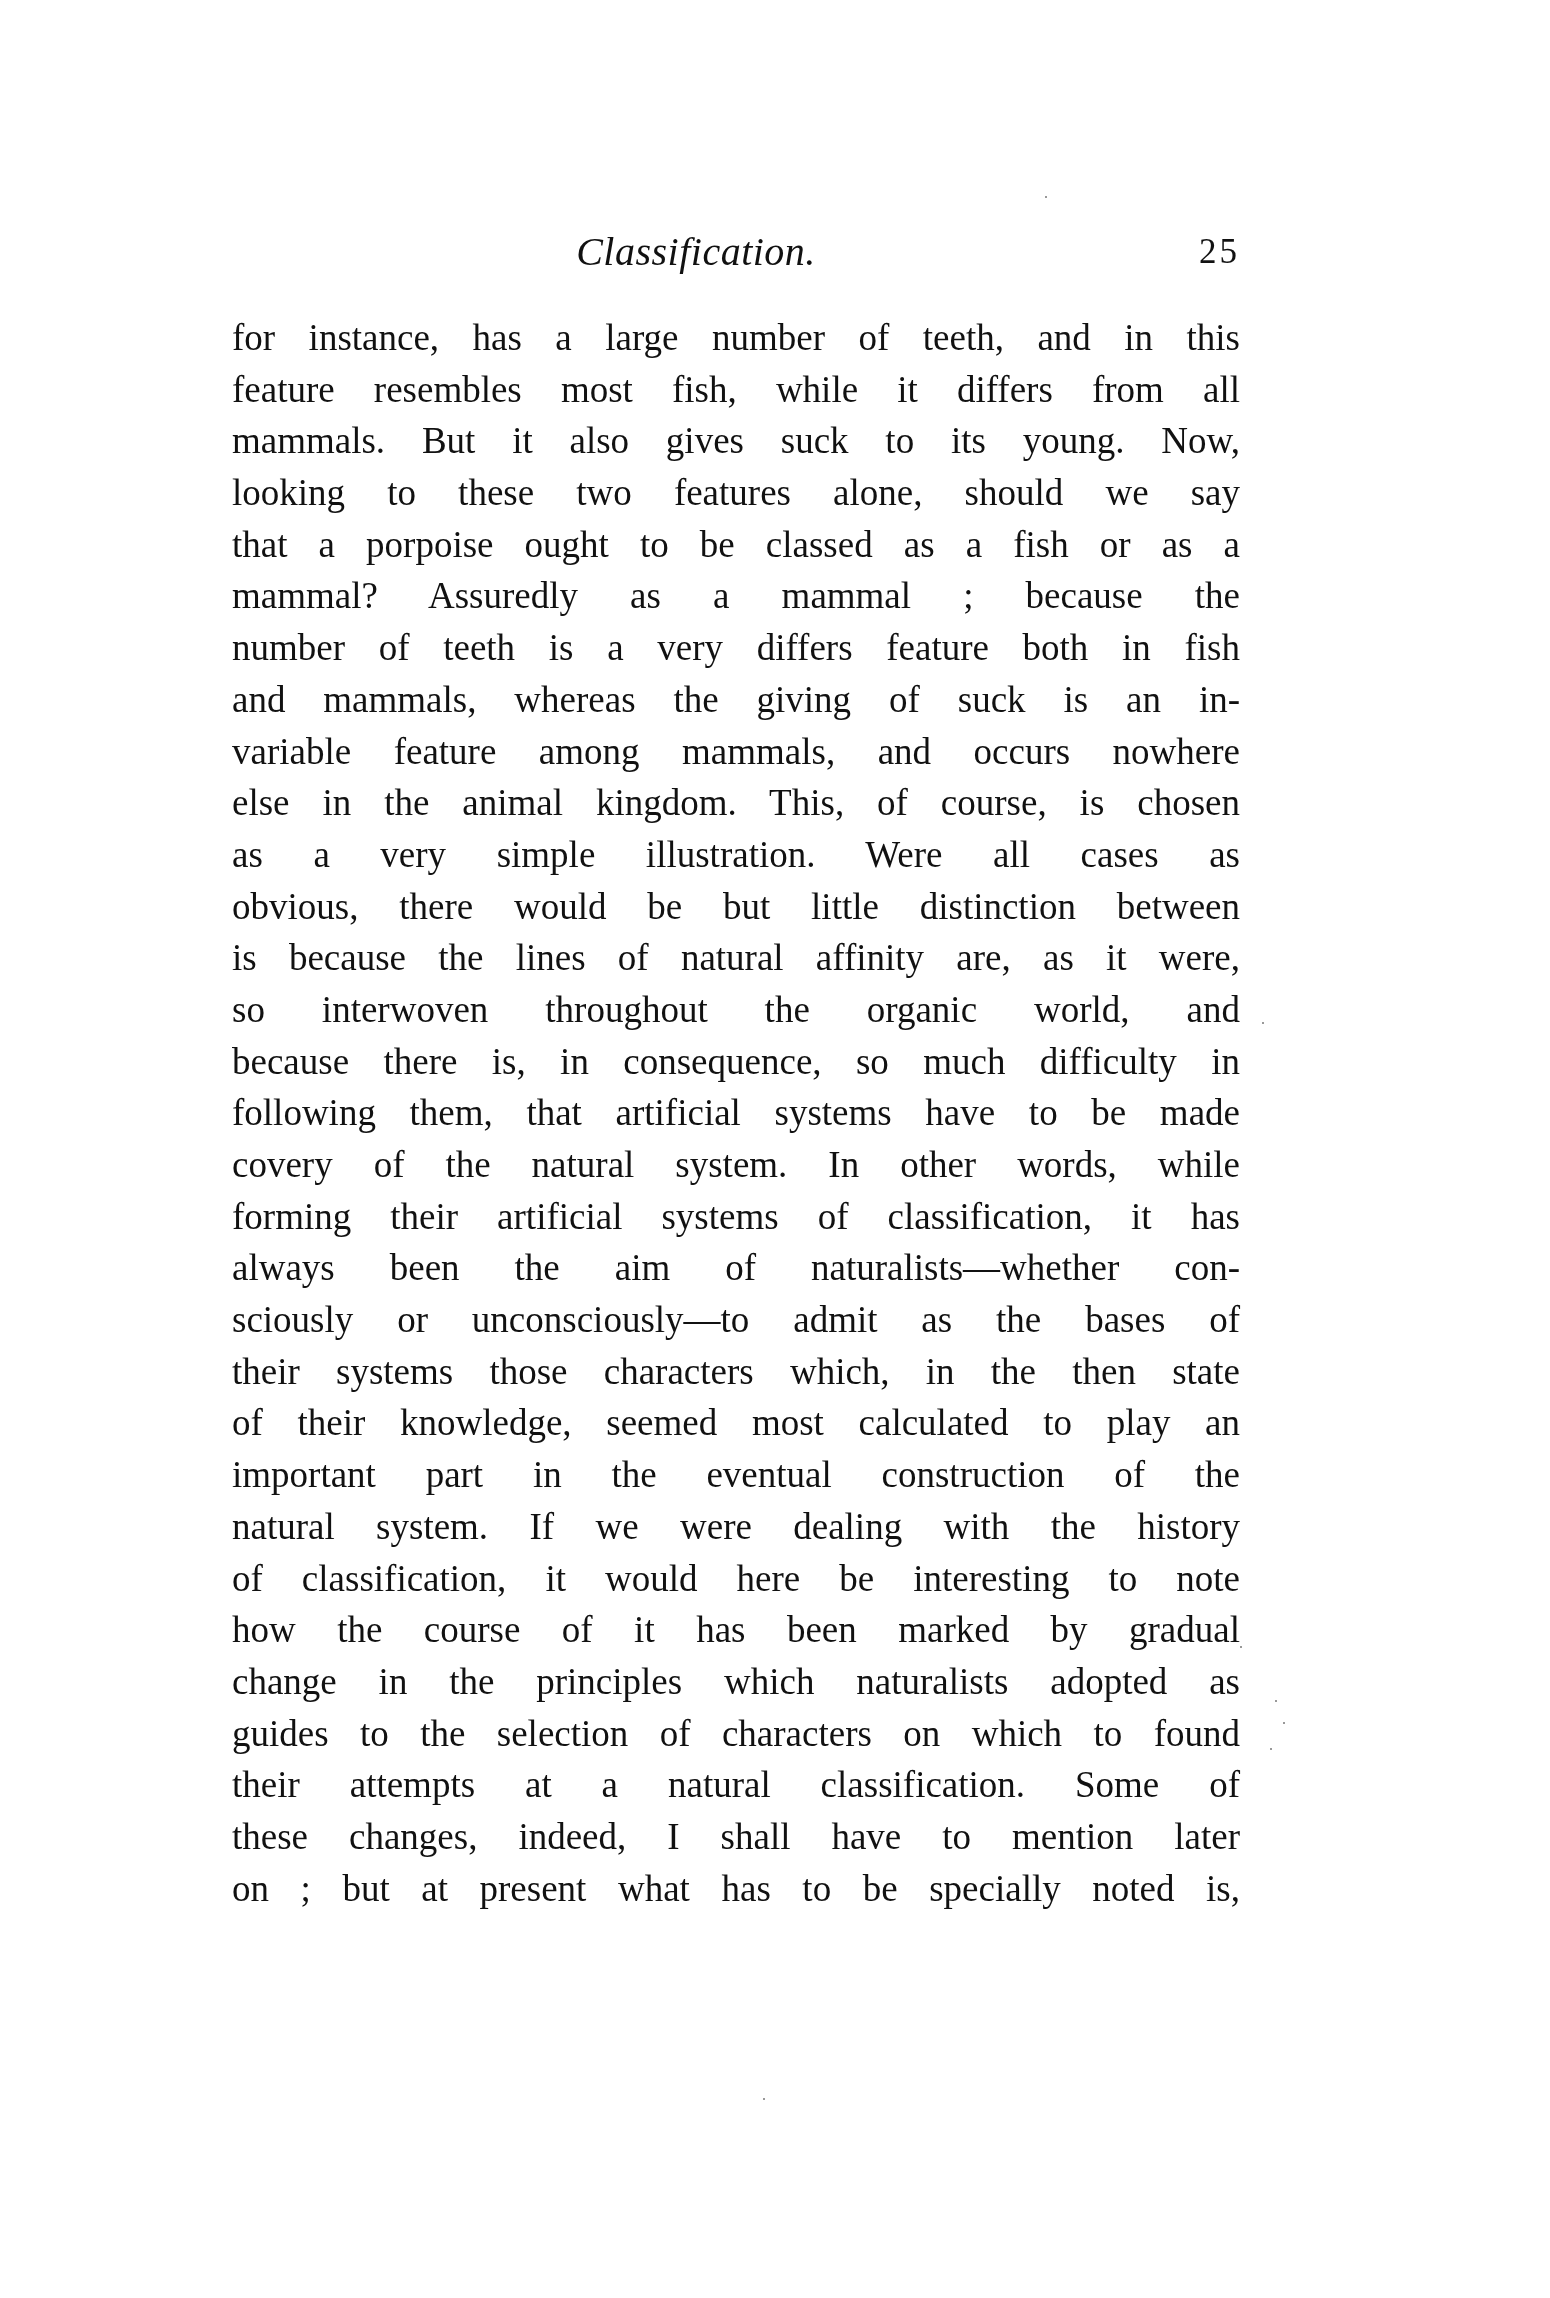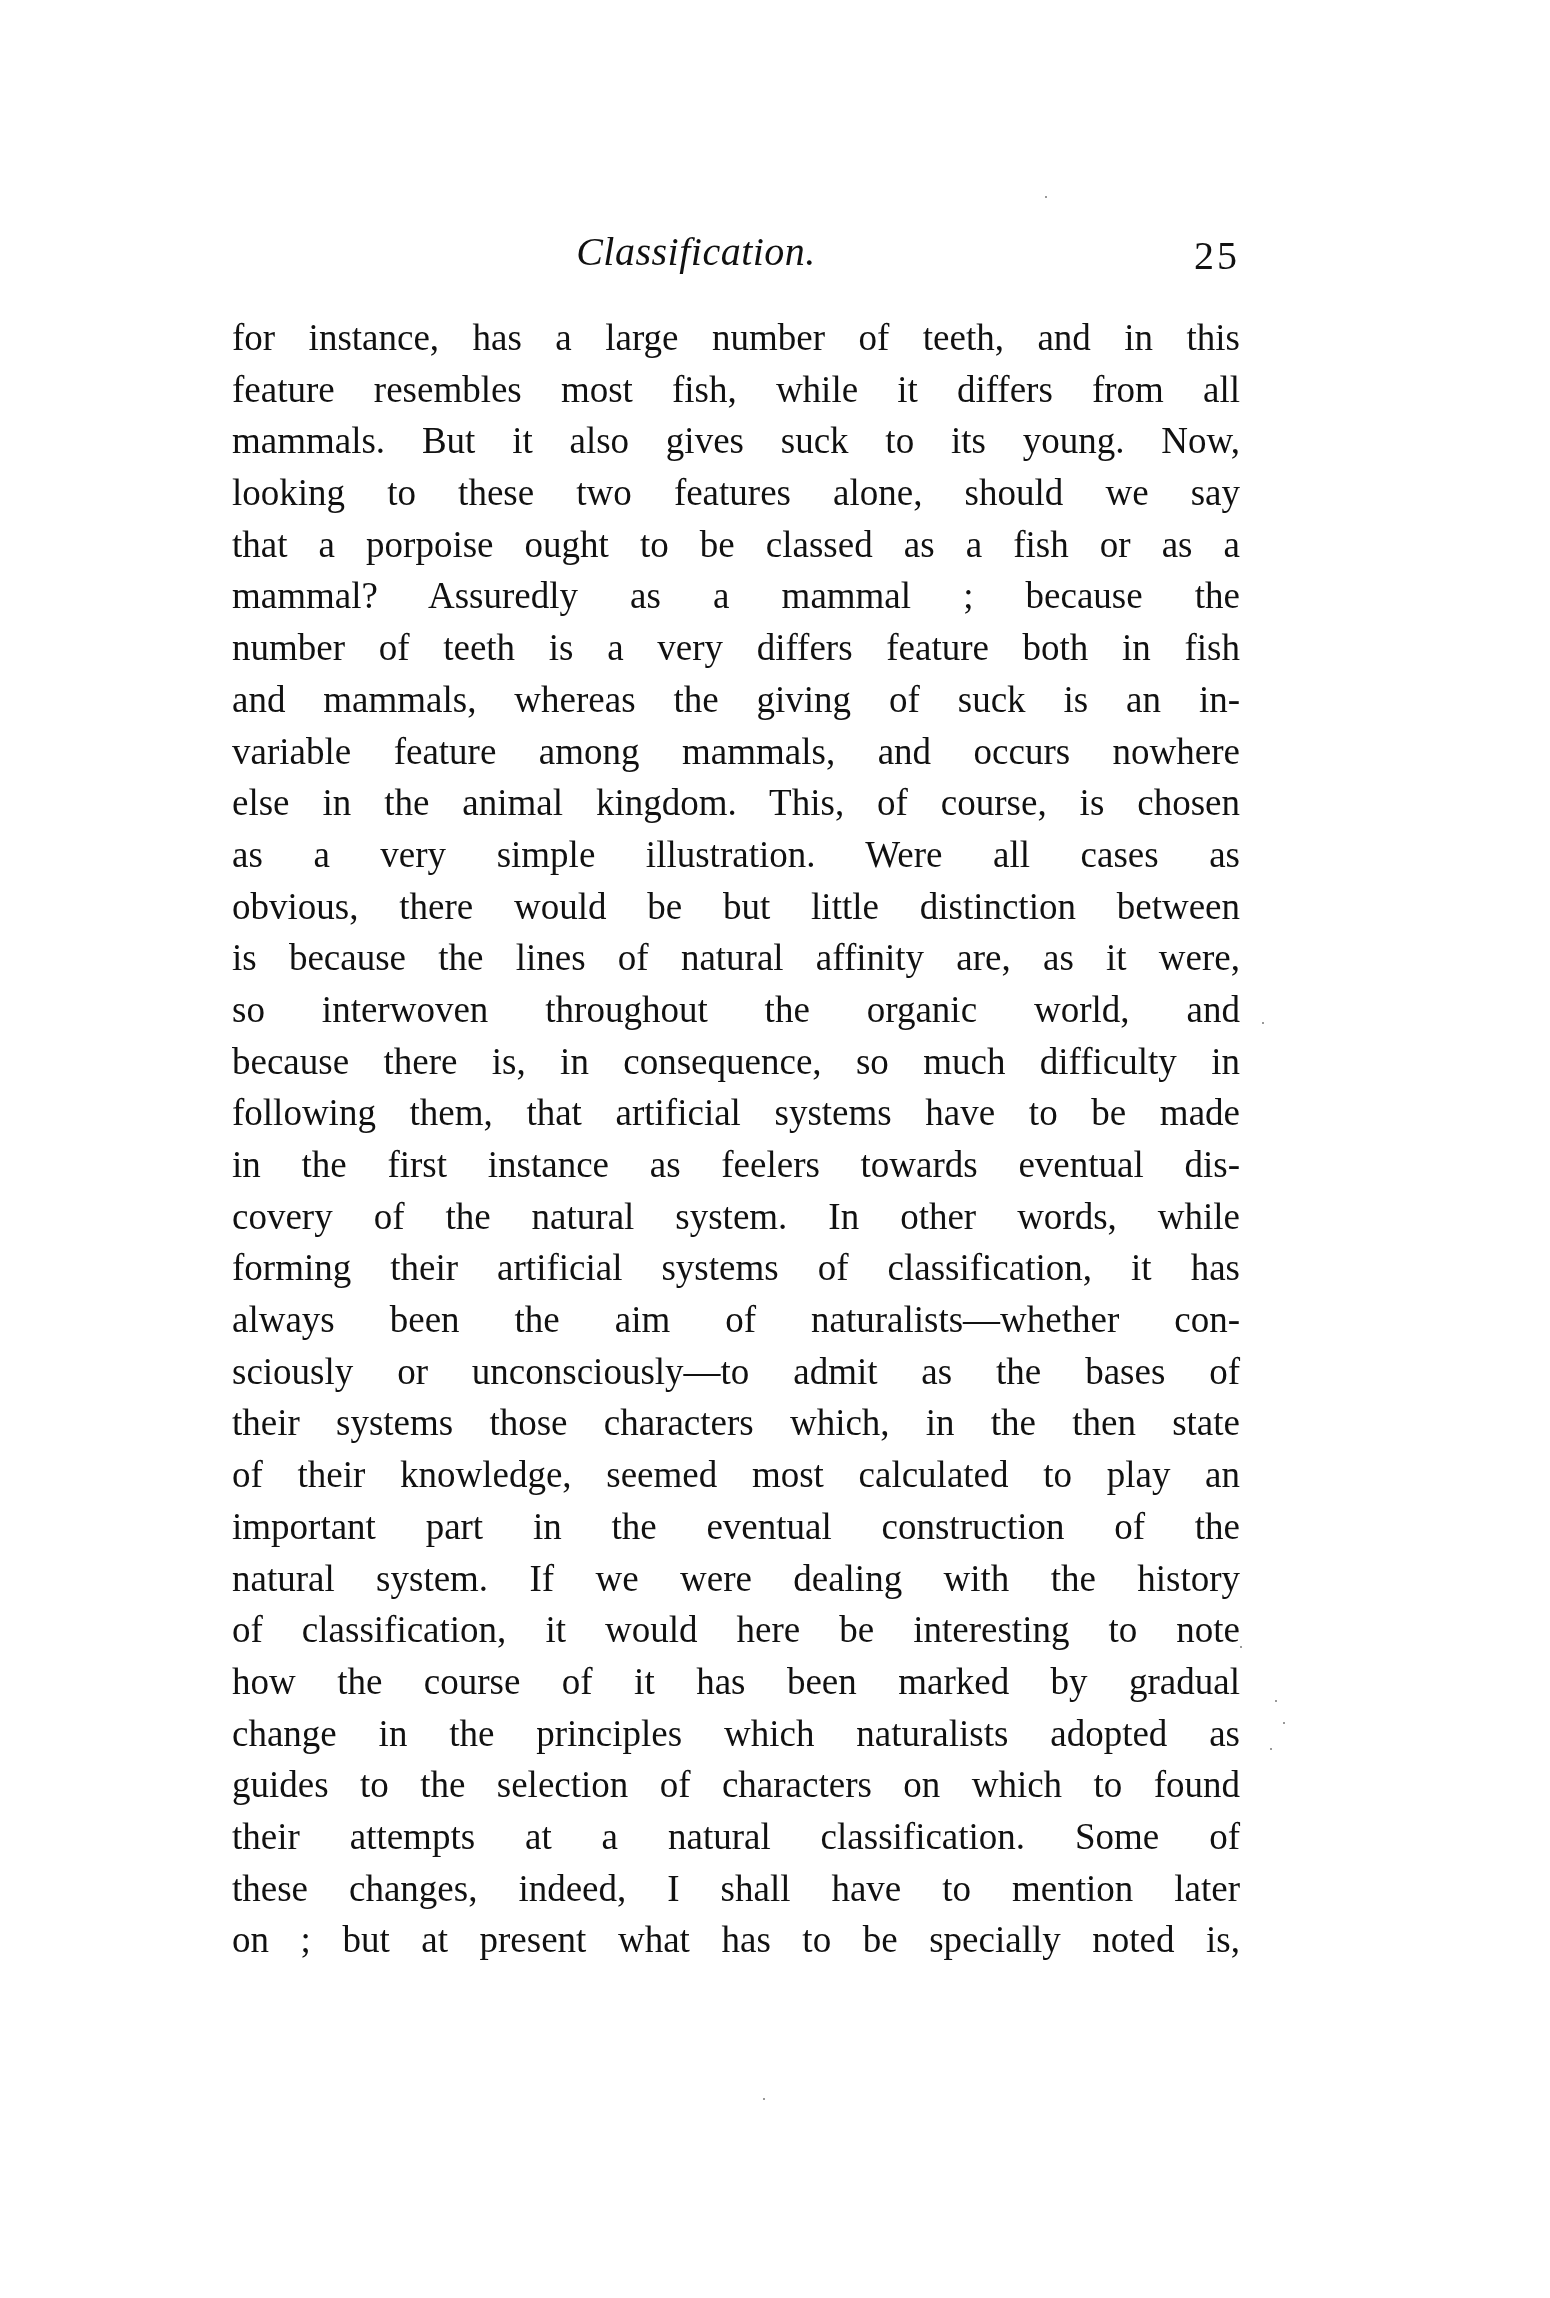--- a/index.html
+++ b/index.html
@@ -38,21 +38,21 @@
       font-style: italic;
       font-size: 40px;
       letter-spacing: 0.5px;
       padding-left: 0;
       margin-left: -40px;
     }
     .page-number {
       position: absolute;
       right: 0;
       top: 4px;
-      font-size: 40px;
+      font-size: 35px;
       letter-spacing: 3px;
     }
     .body-text {
       position: absolute;
       top: 312px;
       left: 232px;
       width: 1008px;
     }
     .line {
       display: block;
@@ -94,21 +94,20 @@
     <span class="line">number of teeth is a very differs feature both in fish</span>
     <span class="line">and mammals, whereas the giving of suck is an in-</span>
     <span class="line">variable feature among mammals, and occurs nowhere</span>
     <span class="line">else in the animal kingdom.  This, of course, is chosen</span>
     <span class="line">as a very simple illustration.  Were all cases as</span>
     <span class="line">obvious, there would be but little distinction between</span>
     <span class="line">is because the lines of natural affinity are, as it were,</span>
     <span class="line">so interwoven throughout the organic world, and</span>
     <span class="line">because there is, in consequence, so much difficulty in</span>
     <span class="line">following them, that artificial systems have to be made</span>
-    <span class="line">in the first instance as feelers towards eventual dis-</span>
     <span class="line">covery of the natural system.  In other words, while</span>
     <span class="line">forming their artificial systems of classification, it has</span>
     <span class="line">always been the aim of naturalists—whether con-</span>
     <span class="line">sciously or unconsciously—to admit as the bases of</span>
     <span class="line">their systems those characters which, in the then state</span>
     <span class="line">of their knowledge, seemed most calculated to play an</span>
     <span class="line">important part in the eventual construction of the</span>
     <span class="line">natural system.  If we were dealing with the history</span>
     <span class="line">of classification, it would here be interesting to note</span>
     <span class="line">how the course of it has been marked by gradual</span>

